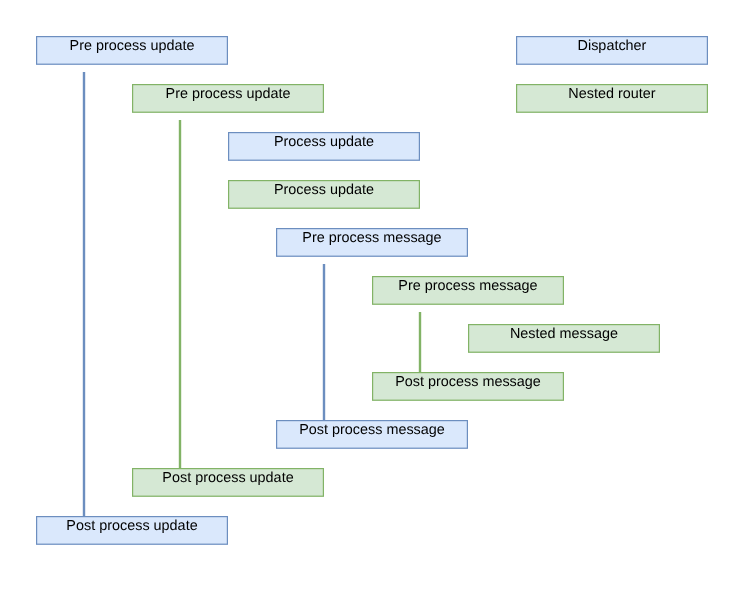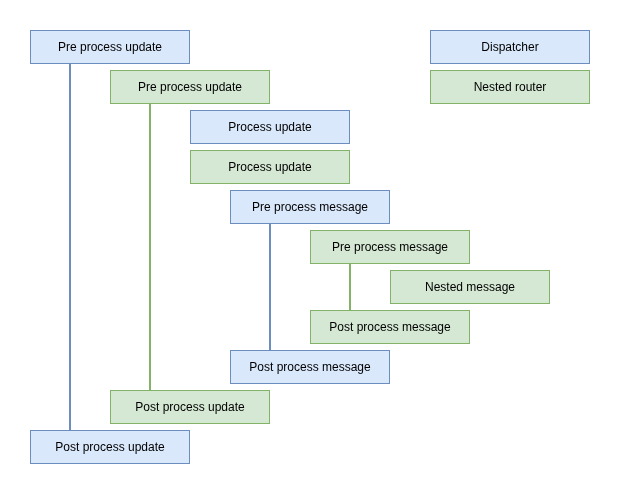--- a/index.html
+++ b/index.html
@@ -8,23 +8,22 @@
     width: 621px;
     height: 491px;
     background: #ffffff;
     overflow: hidden;
     font-family: "Liberation Sans", sans-serif;
   }
   .node {
     position: absolute;
     box-sizing: border-box;
     width: 160px;
-    height: 34px;
+    height: 24px;
     display: flex;
-    align-items: center;
     justify-content: center;
     font-size: 12px;
     color: #000000;
     white-space: nowrap;
   }
   .node.blue  { background: var(--blue-fill, #dae8fc);  border: 1px solid var(--blue-border, #6c8ebf); }
   .node.green { background: var(--green-fill, #d5e8d4); border: 1px solid var(--green-border, #82b366); }
   .connector {
     position: absolute;
     width: 1.5px;

